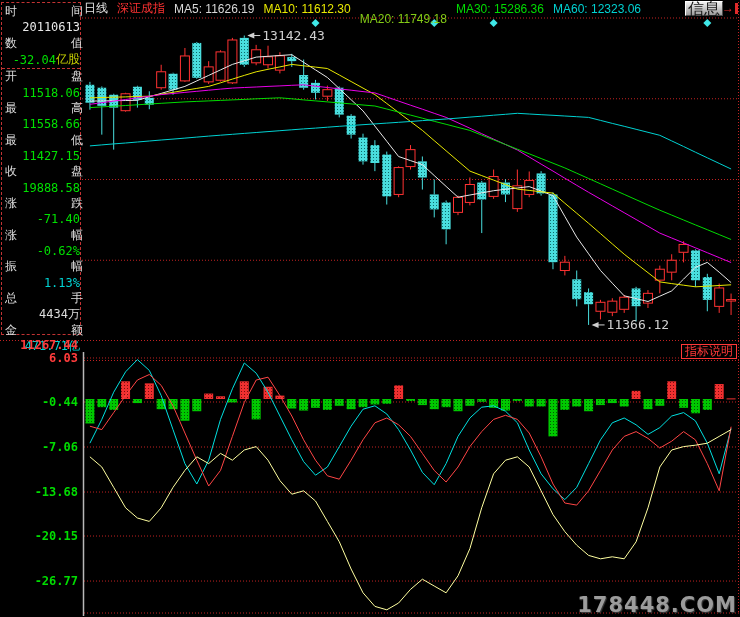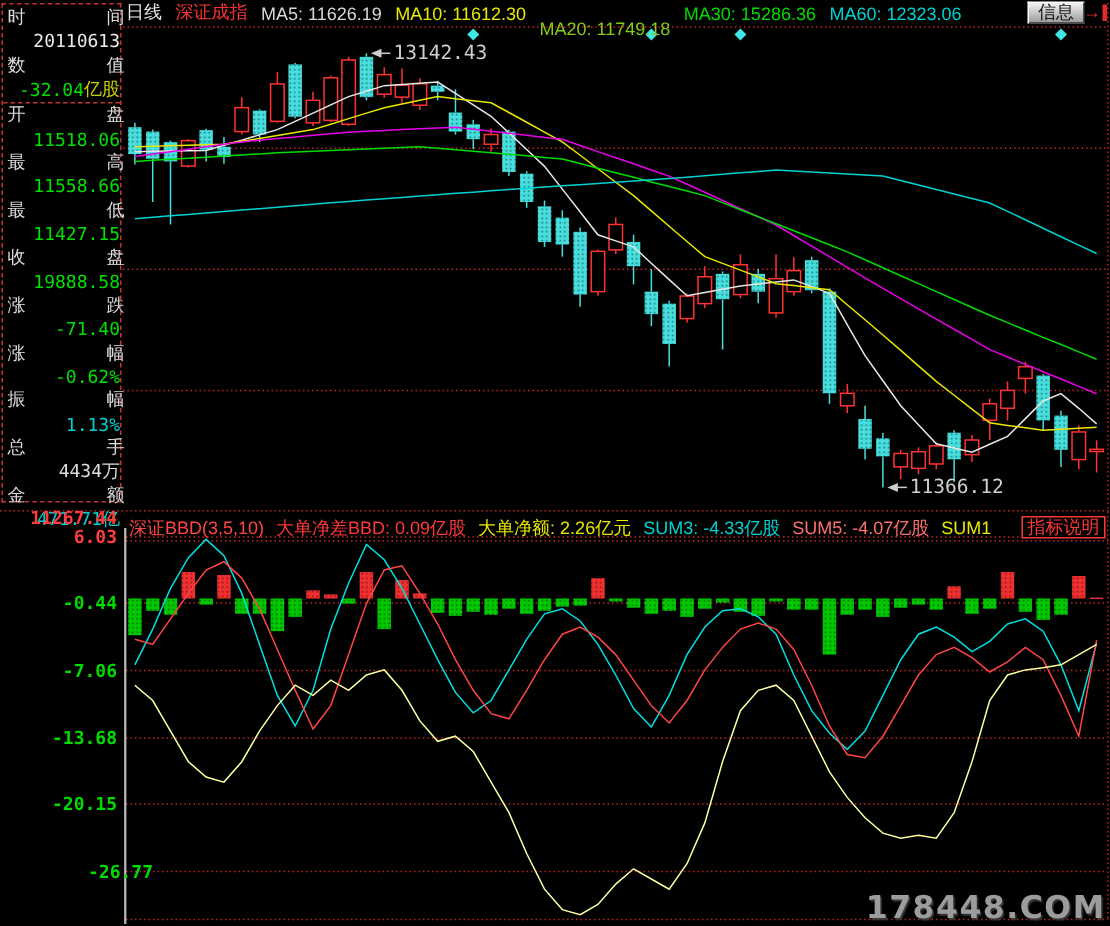--- a/index.html
+++ b/index.html
@@ -4,21 +4,21 @@
 <style>
   html,body{margin:0;padding:0;background:#000;}
   #app{position:relative;width:740px;height:617px;background:#000;overflow:hidden;
        font-family:"Liberation Sans",sans-serif;}
   #chart-svg{position:absolute;left:0;top:0;z-index:1;}
   #topbar{position:absolute;left:84px;top:1px;height:15px;display:flex;gap:9px;align-items:center;
           font-size:12px;z-index:2;white-space:nowrap;}
   .ma-item{font-family:"Liberation Sans",sans-serif;}
   #period{color:#e8e8e8;}
   #symbol{color:#ff3232;}
-  #info-btn{position:absolute;top:1px;right:17px;width:38px;height:15px;font-size:12px;line-height:13px;
+  #info-btn{position:absolute;top:1px;right:17px;width:38px;height:15px;font-size:16px;line-height:13px;
             color:#151515;background:linear-gradient(#f2f2f2,#9c9c9c);border:1px solid;
             border-color:#ffffff #4d4d4d #4d4d4d #ffffff;z-index:3;padding:0;text-align:center;
             font-family:"Liberation Sans",sans-serif;}
   #exit-icon{position:absolute;top:2px;right:2px;height:13px;z-index:3;display:flex;align-items:center;
              color:#e02b2b;font-weight:bold;font-size:12px;line-height:13px;cursor:pointer;}
   #exit-icon .bar{width:3px;height:11px;background:#e02b2b;margin-left:1px;}
   #sidebar{position:absolute;left:1px;top:2px;width:80px;height:333px;border:1px dashed #c23333;
            z-index:2;display:flex;flex-direction:column;font-size:12px;box-sizing:border-box;}
   #sb-top{flex:4;border-bottom:1px dashed #c23333;display:flex;flex-direction:column;}
   #sb-main{flex:18;display:flex;flex-direction:column;}
@@ -422,27 +422,19 @@
       </div>
   </div>
 
   <div id="main-bottom-label">11267.44</div>
   <div id="bbd-scale">
       <div class="bbd-scale-label" style="top: 350.996px; color: rgb(255, 60, 60);">6.03</div>
       <div class="bbd-scale-label" style="top: 394.992px; color: rgb(0, 220, 0);">-0.44</div>
       <div class="bbd-scale-label" style="top: 440.008px; color: rgb(0, 220, 0);">-7.06</div>
       <div class="bbd-scale-label" style="top: 485.024px; color: rgb(0, 220, 0);">-13.68</div>
       <div class="bbd-scale-label" style="top: 529.02px; color: rgb(0, 220, 0);">-20.15</div>
-      <div class="bbd-scale-label" style="top: 574.036px; color: rgb(0, 220, 0); padding-left: 24px;">-26.77</div>
+      <div class="bbd-scale-label" style="top: 574.036px; color: rgb(0, 220, 0);">-26.77</div>
     </div>
 
-  <div id="bbd-header">
-    <span id="bbd-title">深证BBD(3,5,10)</span>
-  <span style="color: rgb(255, 56, 56);">大单净差BBD: 0.09亿股</span>
-      <span style="color: rgb(232, 232, 0);">大单净额: 2.26亿元</span>
-      <span style="color: rgb(0, 210, 210);">SUM3: -4.33亿股</span>
-      <span style="color: rgb(255, 112, 112);">SUM5: -4.07亿股</span>
-      <span style="color: rgb(232, 232, 0);">SUM1</span>
-    </div>
   <div id="indicator-btn">指标说明</div>
 
   <div id="watermark">178448.COM</div>
 </div>
 
 </body></html>

